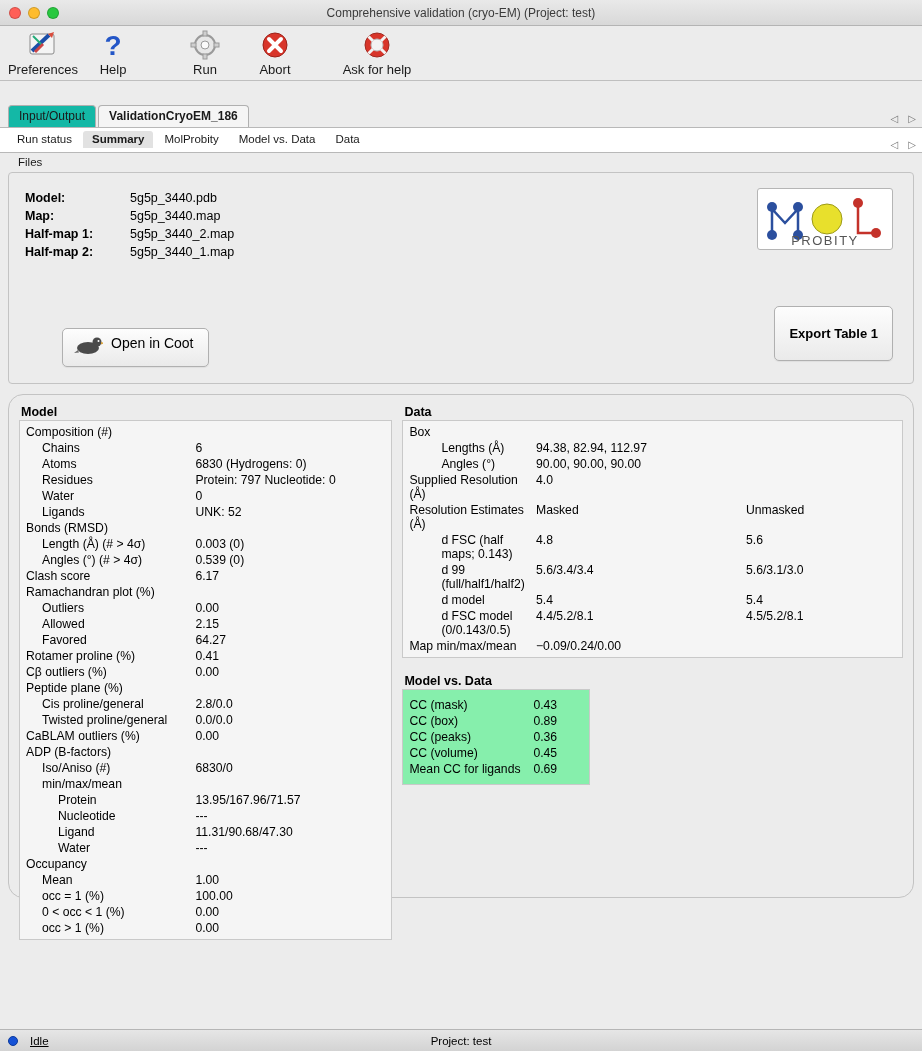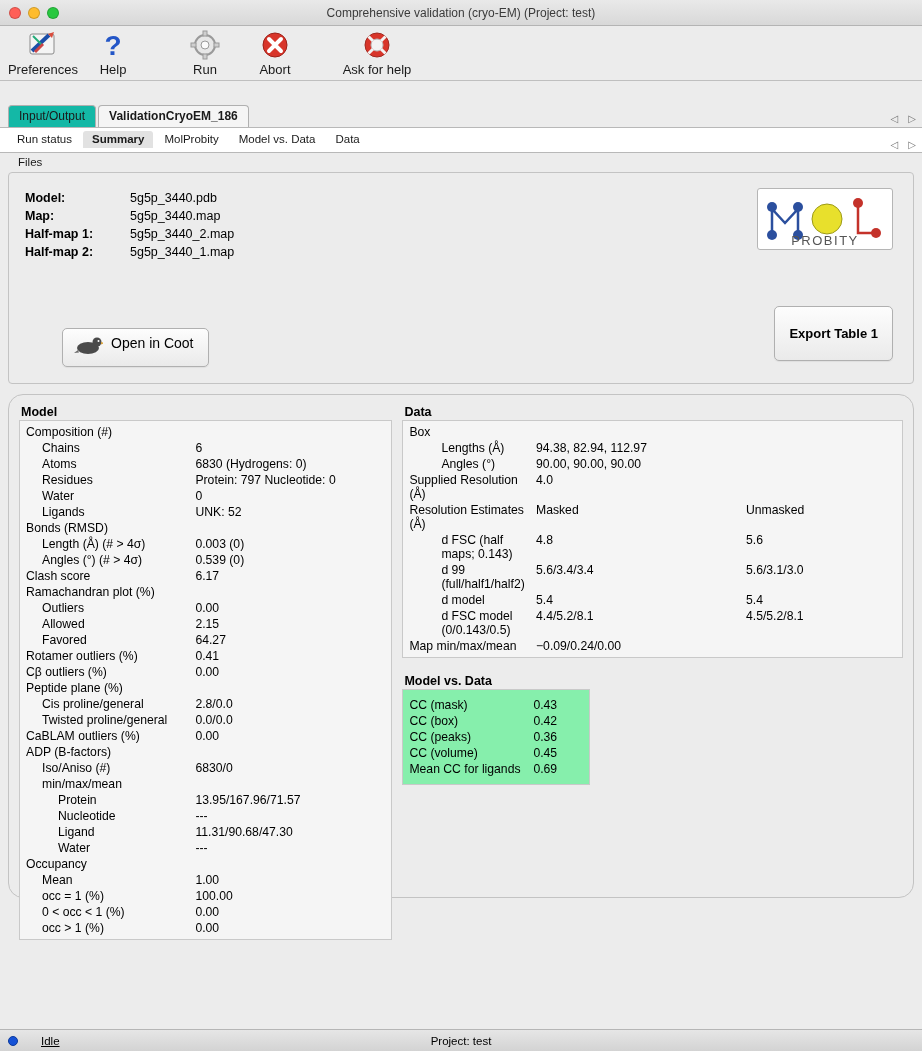--- a/index.html
+++ b/index.html
@@ -209,21 +209,21 @@
   
   .statusbar {
     flex: 0 0 22px;
     height: 22px;
     background: linear-gradient(#e6e6e6,#d3d3d3);
     border-top: 1px solid #b5b5b5;
     display: flex; align-items: center;
     font-size: 11.5px;
     position: relative;
   }
-  .status-left { display: flex; align-items: center; gap: 23px; padding-left: 8px; text-decoration: underline; }
+  .status-left { display: flex; align-items: center; gap: 12px; padding-left: 8px; text-decoration: underline; }
   .status-led { width: 10px; height: 10px; border-radius: 50%; background: #1552d6; border: 1px solid #0c3a9c;}
   .status-center { position: absolute; left: 0; right: 0; text-align: center; }
 </style>
 </head>
 <body>
 
 <div class="window">
 
   <div class="titlebar">
     <div class="traffic">
@@ -427,21 +427,21 @@
                 </tr>
               <tr>
                   <td class="indent1">Allowed</td>
                   <td class="val">2.15</td>
                 </tr>
               <tr>
                   <td class="indent1">Favored</td>
                   <td class="val">64.27</td>
                 </tr>
               <tr>
-                  <td>Rotamer outliers (%)</td>
+                  <td>Rotamer proline (%)</td>
                   <td class="val">0.41</td>
                 </tr>
               <tr>
                   <td>Cβ outliers (%)</td>
                   <td class="val">0.00</td>
                 </tr>
               <tr>
                   <td>Peptide plane (%)</td>
                   <td class="val"></td>
                 </tr>
@@ -573,21 +573,21 @@
           <div class="section-title">Model vs. Data</div>
           <div class="mvd-box">
             <table class="mvd">
               <tbody>
                 <tr>
                     <td>CC (mask)</td>
                     <td class="v">0.43</td>
                   </tr>
                 <tr>
                     <td>CC (box)</td>
-                    <td class="v">0.42</td>
+                    <td class="v">0.89</td>
                   </tr>
                 <tr>
                     <td>CC (peaks)</td>
                     <td class="v">0.36</td>
                   </tr>
                 <tr>
                     <td>CC (volume)</td>
                     <td class="v">0.45</td>
                   </tr>
                 <tr>

